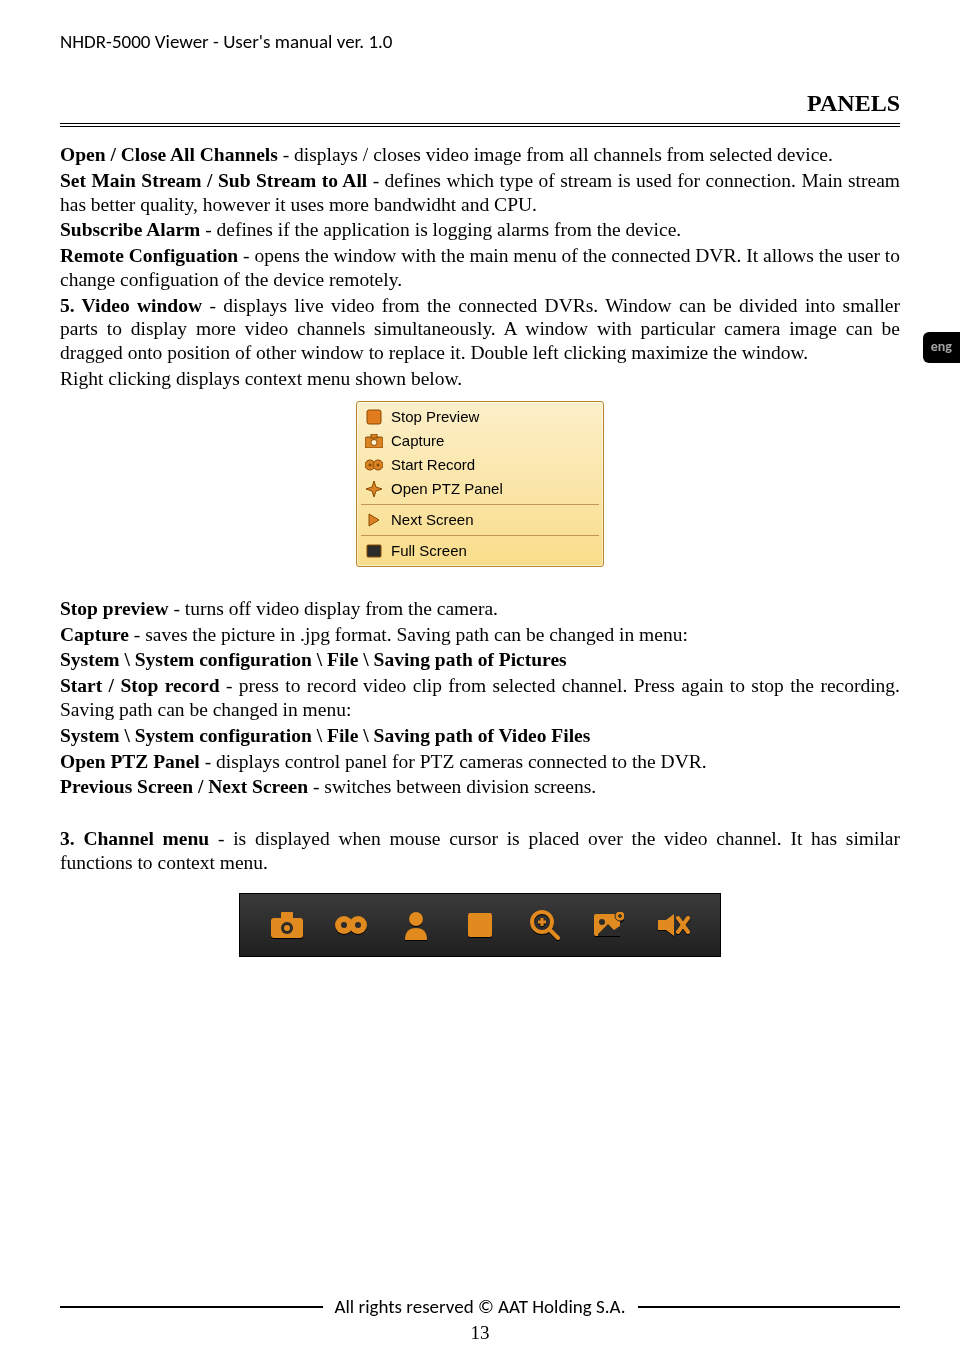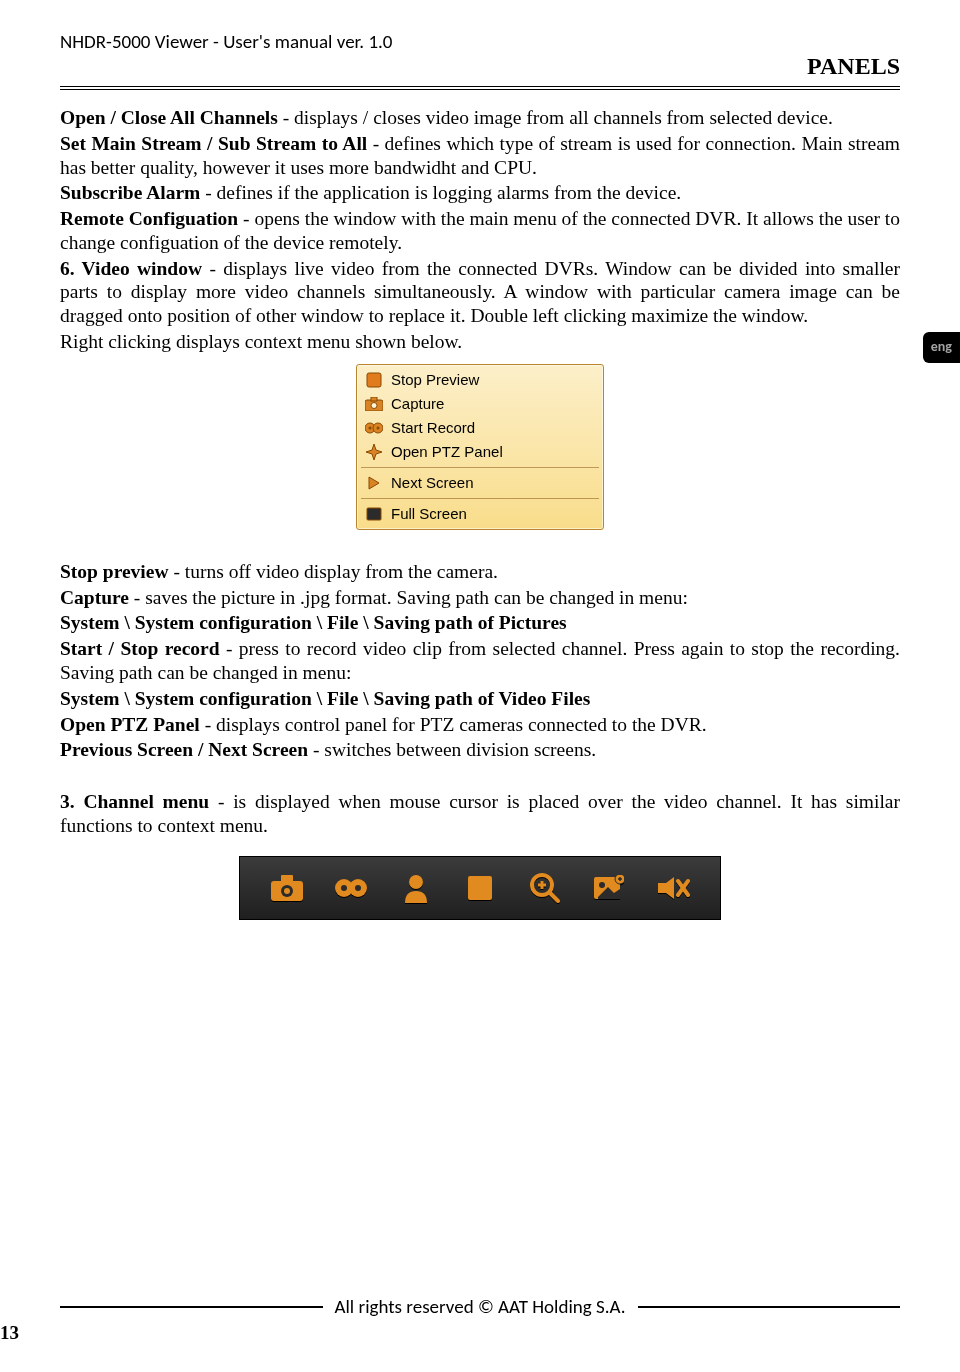--- a/index.html
+++ b/index.html
@@ -23,20 +23,21 @@
     text-align: left;
     color: #000;
   }
   .section-title {
     font-family: "Times New Roman", serif;
     font-weight: bold;
     font-size: 24px;
     text-align: right;
     width: 100%;
     padding-right: 4px;
+    margin-top: 37px;
   }
   .double-rule {
     border-top: 1px solid #000;
     border-bottom: 1px solid #000;
     height: 2px;
     margin-top: 6px;
     margin-bottom: 16px;
     width: 100%;
   }
   .content {
@@ -111,38 +112,38 @@
     align-items: center;
     justify-content: center;
   }
   .ct-icon svg { filter: drop-shadow(0 1px 0 #000); }
 
   .footer {
     position: absolute;
     bottom: 28px;
     left: 0;
     right: 0;
+    text-align: center;
     font-family: Calibri, Arial, sans-serif;
     font-size: 19px;
   }
   .footer-rule-wrap {
     display: flex;
     align-items: center;
     width: 100%;
     padding: 0 60px;
     box-sizing: border-box;
     gap: 12px;
   }
   .footer-rule { flex: 1; height: 2px; background: #000; }
   .footer-text { white-space: nowrap; }
   .page-number {
     font-family: "Times New Roman", serif;
     font-size: 19px;
     margin-top: 4px;
-    font-weight: bold;
   }
   .path-line {
     font-weight: bold;
     margin-left: 84px;
     margin-top: 2px;
     margin-bottom: 2px;
   }
 </style>
 </head>
 <body>
@@ -163,21 +164,21 @@
     <p class="indent">
       <span class="bold">Set Main Stream / Sub Stream to All</span><span> - defines which type of stream is used for connection. Main stream has better quality, however it uses more bandwidht and CPU.</span>
     </p>
     <p class="indent">
       <span class="bold">Subscribe Alarm</span><span> - defines if the application is logging alarms from the device.</span>
     </p>
     <p class="indent">
       <span class="bold">Remote Configuation</span><span> - opens the window with the main menu of the connected DVR. It allows the user to change configuation of the device remotely.</span>
     </p>
     <p>
-      <span class="bold">6. Video window</span><span> - displays live video from the connected DVRs. Window can be divided into smaller parts to display more video channels simultaneously. A window with particular camera image can be dragged onto position of other window to replace it. Double left clicking maximize the window.</span>
+      <span class="bold">5. Video window</span><span> - displays live video from the connected DVRs. Window can be divided into smaller parts to display more video channels simultaneously. A window with particular camera image can be dragged onto position of other window to replace it. Double left clicking maximize the window.</span>
     </p>
     <p>Right clicking displays context menu shown below.</p>
   </div>
 
   <div class="context-menu">
     <div class="cm-row">
       <span class="cm-icon">
         <svg width="16" height="16">
             <rect x="1" y="1" width="14" height="14" rx="2" fill="#e07b1e" stroke="#8a4a00"></rect>
           </svg>

